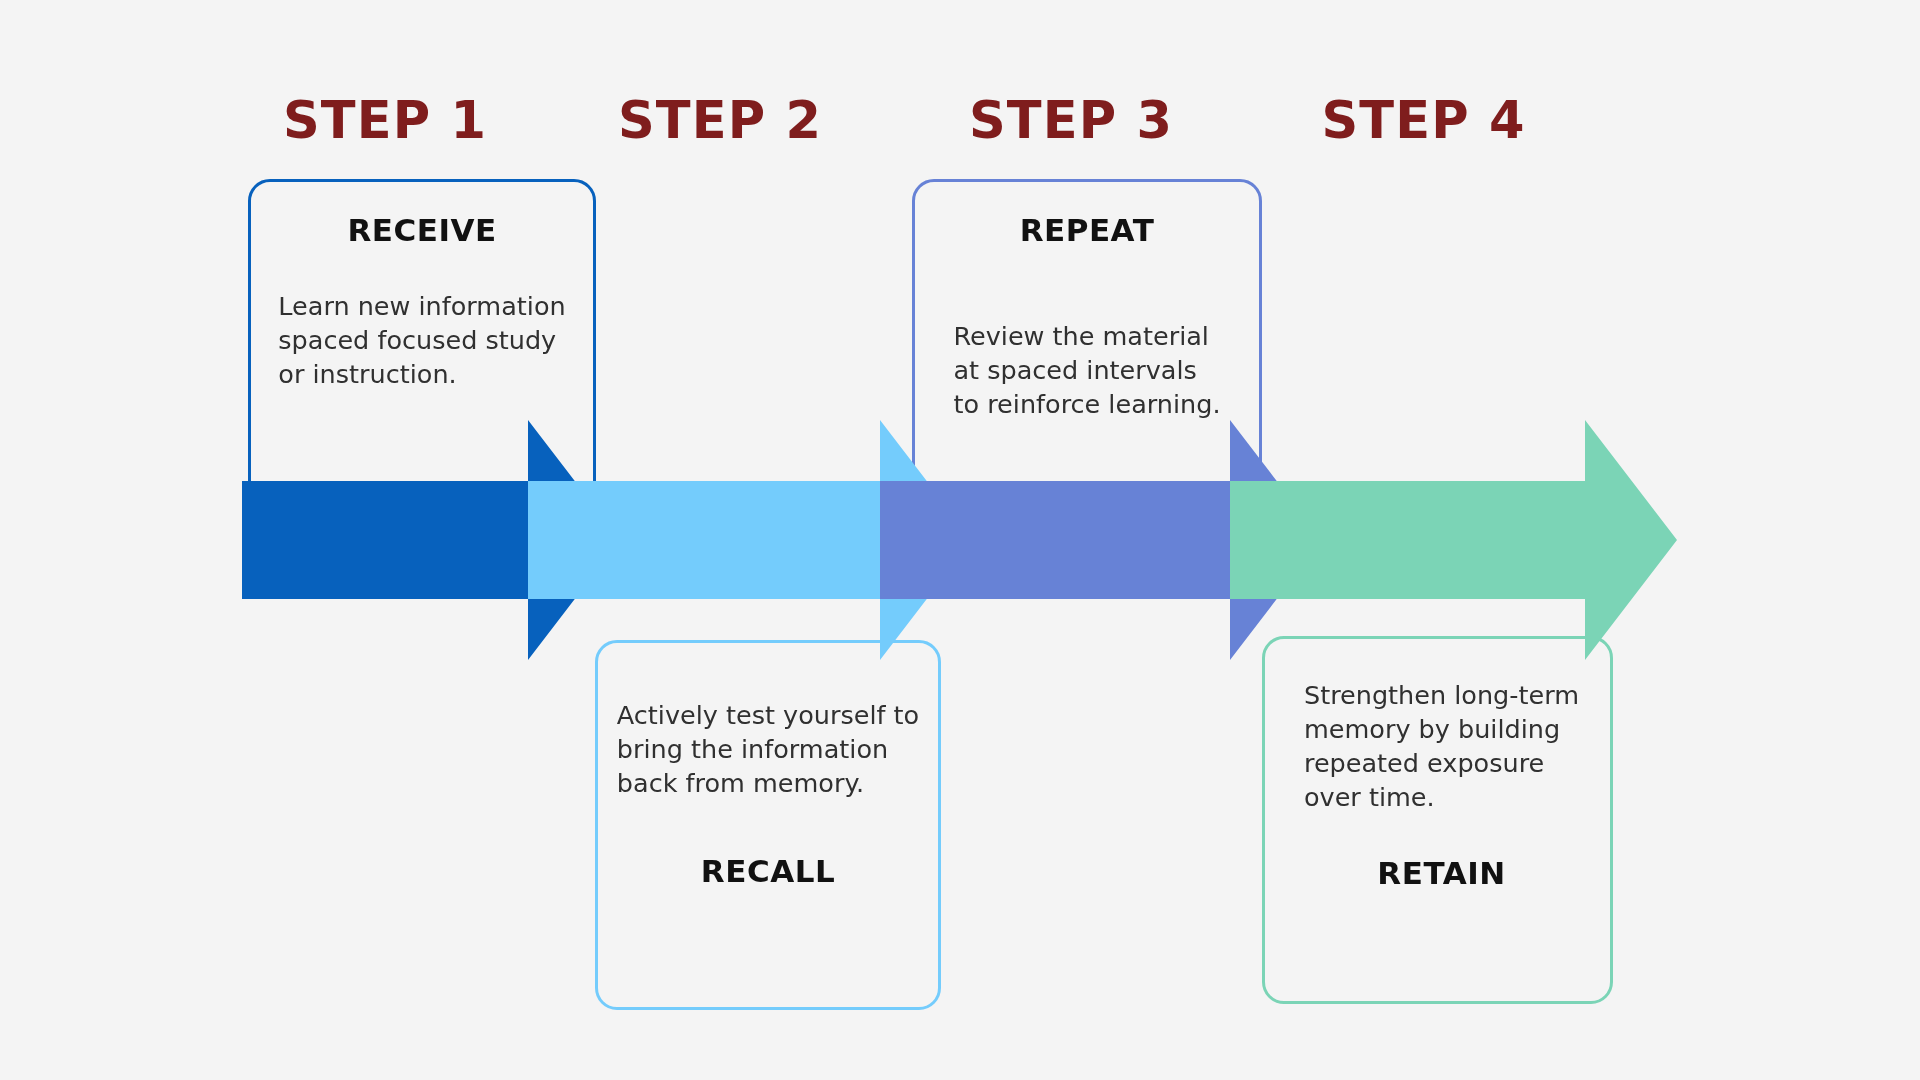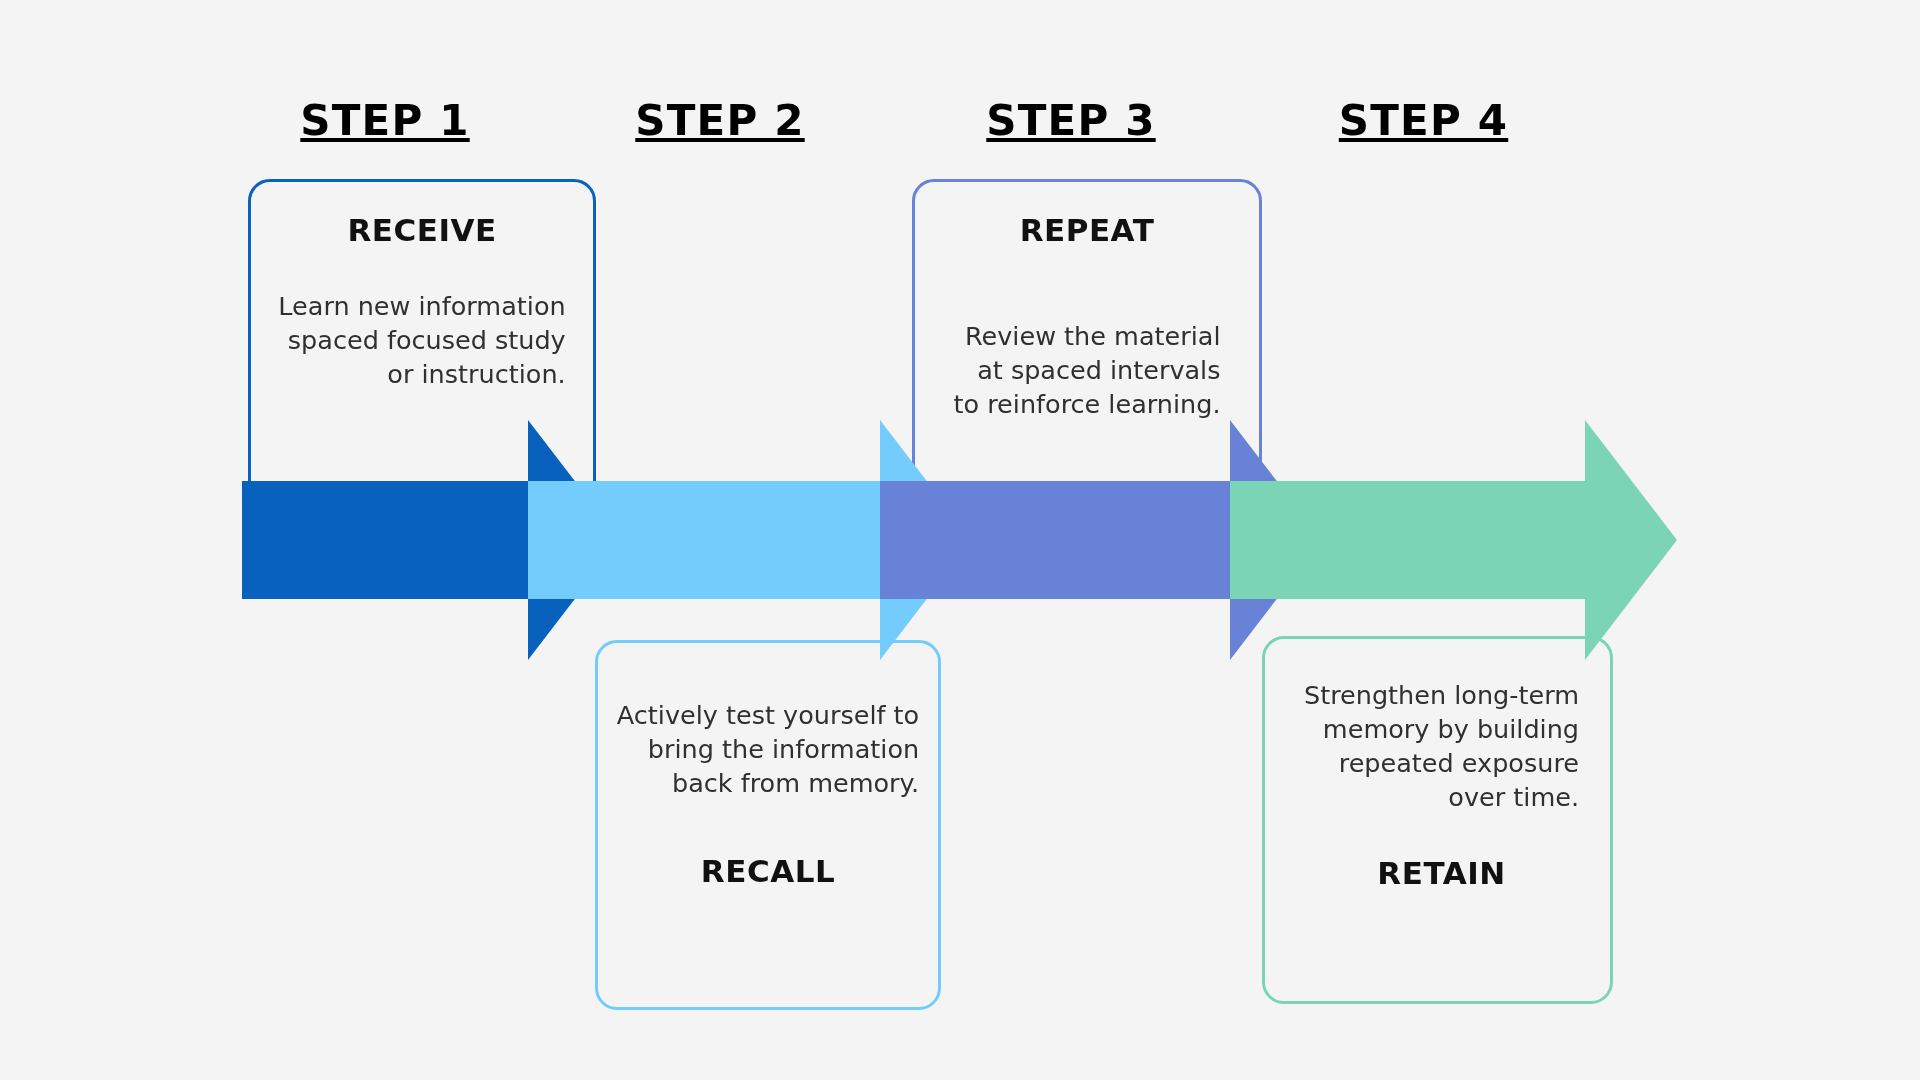--- a/index.html
+++ b/index.html
@@ -40,21 +40,21 @@
     font-weight: bold;
     letter-spacing: 0.5px;
     color: #111111;
     text-align: center;
     white-space: nowrap;
   }
   .card-body {
     font-size: 25.5px;
     line-height: 1.33;
     color: #303030;
-    text-align: right;
+    text-align: left;
     font-weight: 400;
   }
 
   
   .card.top {
     justify-content: flex-start;
     padding-top: 30px;
   }
   .card.top .card-title { margin-bottom: 42px; }
 
@@ -77,28 +77,27 @@
     width: 100%;
     height: 100%;
     overflow: visible;
   }
   .arrow-label {
     position: absolute;
     top: 0;
     height: 240px;
     display: flex;
     align-items: center;
-    font-size: 42px;
+    font-size: 51px;
     font-weight: bold;
-    color: #000000;
+    color: #7f1d1d;
     letter-spacing: 1.2px;
     white-space: nowrap;
     pointer-events: none;
     z-index: 3;
-    text-decoration: underline;
   }
 </style>
 </head>
 <body>
 
 <div id="stage">
 
   <div class="card top" id="card-1" style="left:248px; top:143px; width:348px; height:337px; border-color:#0761bd;">
     <div class="card-title">RECEIVE</div>
     <div class="card-body">

